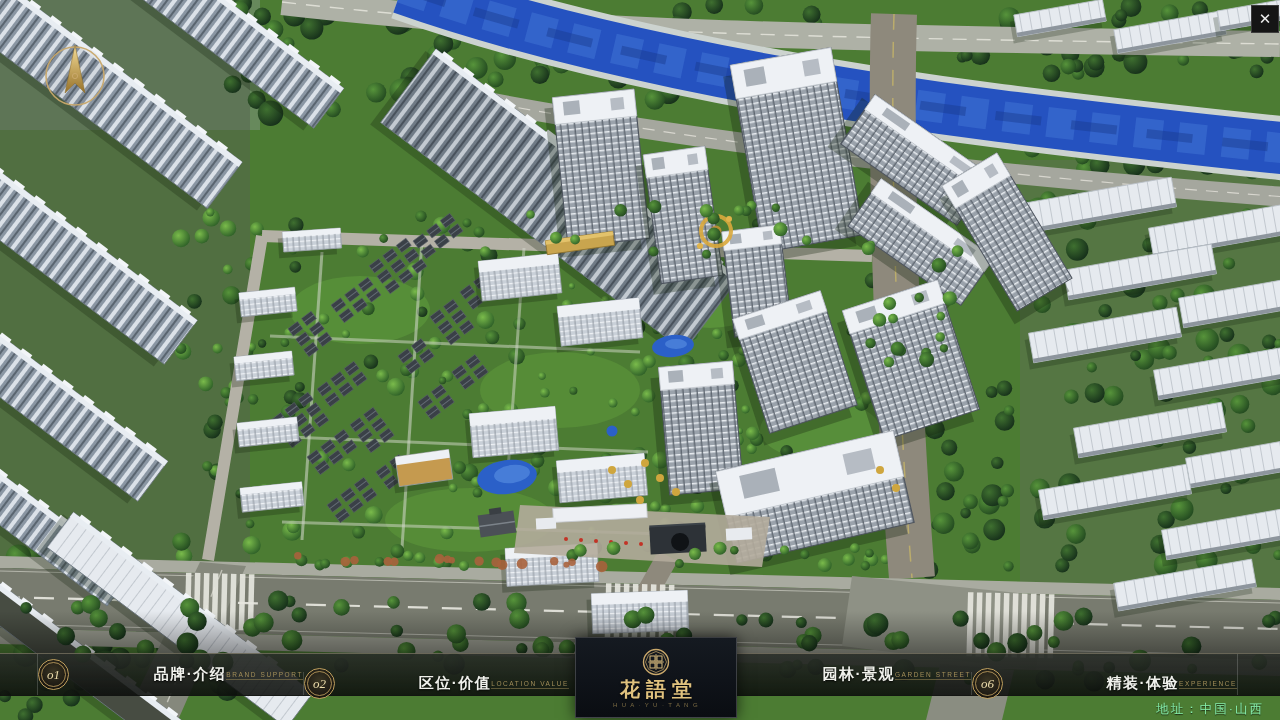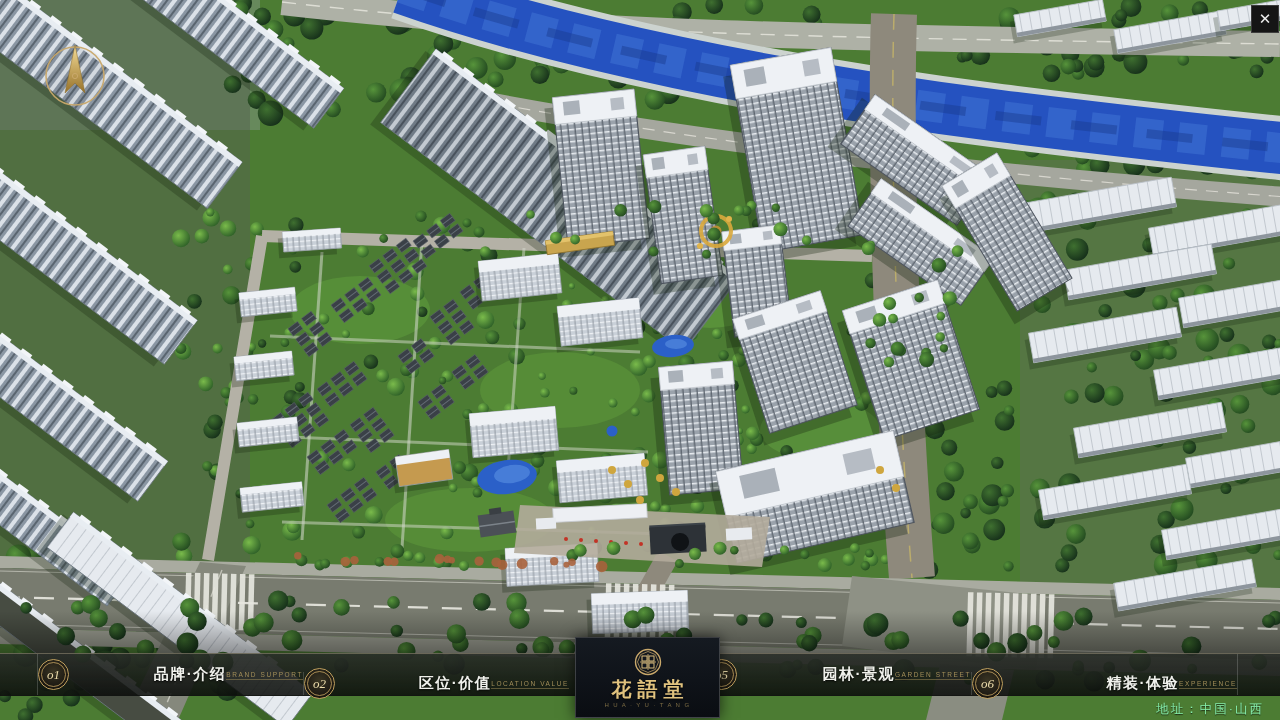--- a/index.html
+++ b/index.html
@@ -29,21 +29,21 @@
     display:flex;align-items:center;justify-content:center;flex:0 0 auto;}
   .badge::before{content:"";position:absolute;inset:2px;border:1px solid rgba(191,159,94,.85);border-radius:50%;}
   .badge-num{font-family:"Liberation Serif",serif;font-style:italic;font-size:13px;color:#ecdcab;line-height:1;}
   .nav-text{display:flex;flex-direction:row;align-items:center;}
   .zh{color:#f0f1ec;font-weight:700;font-size:15px;letter-spacing:1.5px;line-height:1.1;
     text-shadow:0 1px 2px rgba(0,0,0,.85);white-space:nowrap;}
   .en{color:#a28e59;font-size:6.5px;letter-spacing:1.6px;margin-top:2px;padding-bottom:1px;
     border-bottom:1px solid rgba(162,142,89,.5);white-space:nowrap;}
 
   
-  .logo-panel{position:absolute;left:575px;top:637px;width:145px;height:81px;z-index:5;cursor:pointer;
+  .logo-panel{position:absolute;left:575px;top:637px;width:162px;height:81px;z-index:5;cursor:pointer;
     background:linear-gradient(180deg,#151a21,#0a0d12);border:1px solid rgba(160,160,160,.32);
     box-shadow:0 0 14px rgba(0,0,0,.65);display:flex;flex-direction:column;align-items:center;
     justify-content:center;box-sizing:border-box;}
   .logo-name{color:#e0c27e;font-family:"DejaVu Serif","Liberation Serif",serif;font-weight:700;
     font-size:20px;letter-spacing:6px;text-indent:6px;line-height:1;margin-top:3px;
     text-shadow:0 1px 2px rgba(0,0,0,.8);}
   .logo-tag{color:#97824f;font-size:6px;letter-spacing:1.4px;margin-top:3px;opacity:.8;white-space:nowrap;}
 
   
   .address{position:absolute;right:16px;bottom:2px;z-index:6;color:#86efac;font-size:12.5px;

